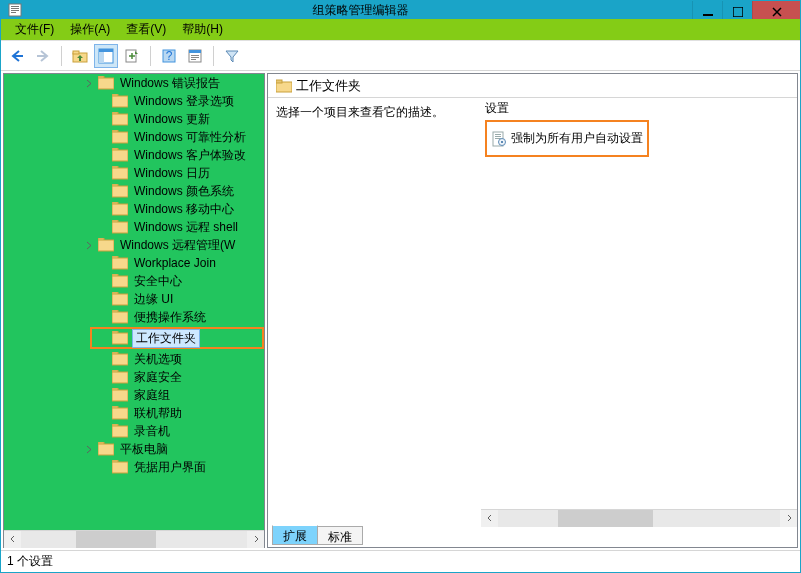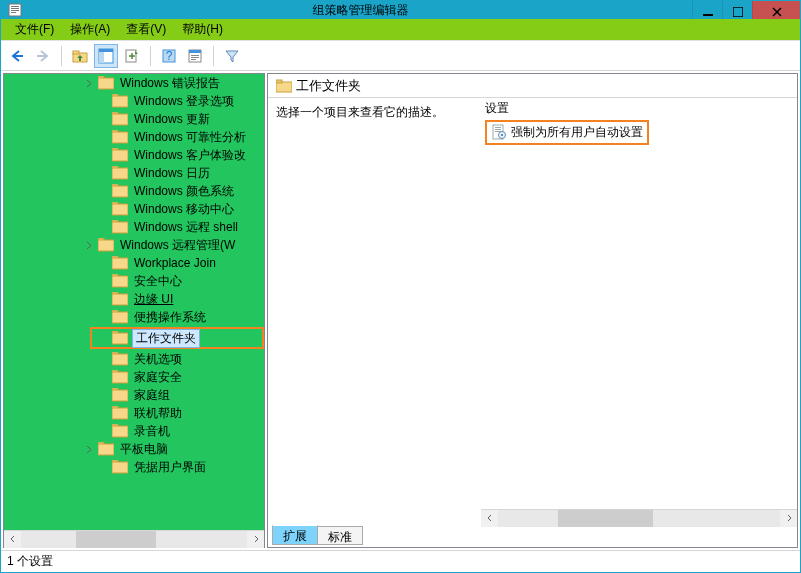--- a/index.html
+++ b/index.html
@@ -38,21 +38,21 @@
   .node-hl { border: 2px solid #f58220; padding: 0 3px 0 0; display:flex; align-items:center; height:22px; margin:1px 0;}
   
   .right-pane { flex:1; border: 1px solid #828790; margin: 2px 2px 2px 0; display:flex; flex-direction:column; background:#fff; min-width:0;}
   .rp-header { height:24px; background:#fff; border-bottom:1px solid #d6d6d6; display:flex; align-items:center; padding-left:6px;}
   .rp-header .folder-icon{ height:16px;}
   .rp-header .title{ font-size:13px;}
   .rp-body { flex:1; display:flex; min-height:0;}
   .rp-left { width:213px; padding:6px 8px;}
   .rp-right { flex:1; display:flex; flex-direction:column; min-width:0;}
   .rp-col-header { height:18px; padding:2px 4px;}
-  .rp-setting { margin:4px 12px 0 0; border:2px solid #f58220; padding:2px 4px; display:flex; align-items:flex-start; width:max-content;}
+  .rp-setting { margin:4px 12px 0 0; border:2px solid #f58220; padding:8px 4px; display:flex; align-items:flex-end; width:max-content;}
   .setting-icon{ width:16px; height:16px; margin-right:4px;}
   .rp-scroll-h { height:17px; background:#f0f0f0; border-top:1px solid #d6d6d6; display:flex; align-items:center;}
   .rp-sb-thumb { position:absolute; left:60px; width:95px; top:0; height:17px; background:#cdcdcd;}
   
   .rp-tabs { height:21px; display:flex; align-items:flex-start; border-top: 0; padding-left:4px;}
   .rp-tab { padding: 2px 10px; border:1px solid #aaa; border-top:1px solid #fff; background:#7dd3fc; margin-right:-1px; position:relative; top:-1px; height:20px;}
   .rp-tab.inactive { background:#f4f4f4; border-top:1px solid #aaa; top:0; height:19px;}
   
   .statusbar { height:22px; border-top:1px solid #d6d6d6; display:flex; align-items:center; padding:0 6px; background:#fff;}
 </style>
@@ -258,21 +258,21 @@
             <span class="tree-label">Workplace Join</span>
           </div>
           <div class="tree-node" style="padding-left: 92px;">
             <span class="expander"></span>
             <span class="folder-icon"><svg width="16" height="14" viewBox="0 0 16 14">
                 <rect class="tab" x="0" y="0" width="6" height="3" fill="#e6c673" stroke="#c9a13d"></rect>
                 <rect x="0" y="2" width="16" height="11" fill="#f7d88b" stroke="#c9a13d"></rect>
               </svg></span>
             <span class="tree-label">安全中心</span>
           </div>
-          <div class="tree-node" style="padding-left: 92px; text-decoration: underline;">
+          <div class="tree-node" style="padding-left: 92px;">
             <span class="expander"></span>
             <span class="folder-icon"><svg width="16" height="14" viewBox="0 0 16 14">
                 <rect class="tab" x="0" y="0" width="6" height="3" fill="#e6c673" stroke="#c9a13d"></rect>
                 <rect x="0" y="2" width="16" height="11" fill="#f7d88b" stroke="#c9a13d"></rect>
               </svg></span>
             <span class="tree-label">边缘 UI</span>
           </div>
           <div class="tree-node" style="padding-left: 92px;">
             <span class="expander"></span>
             <span class="folder-icon"><svg width="16" height="14" viewBox="0 0 16 14">

